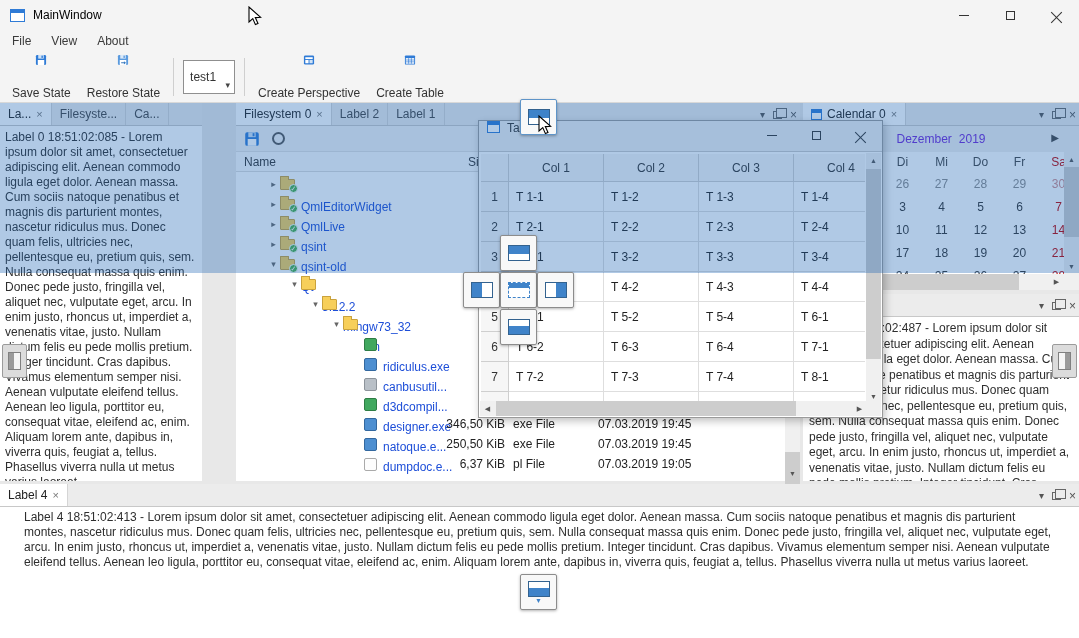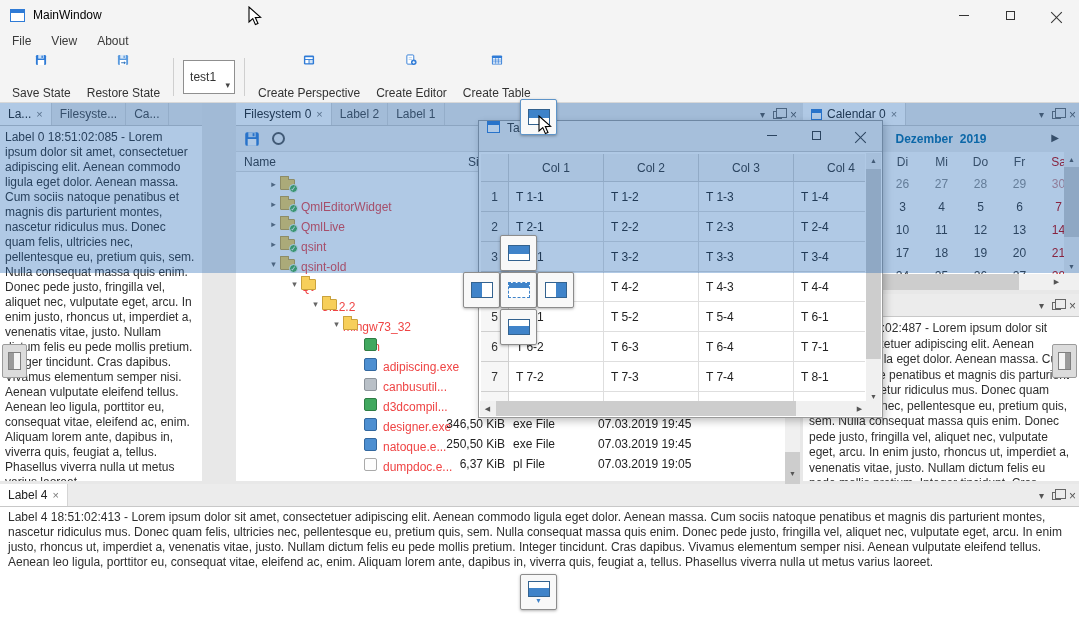--- a/index.html
+++ b/index.html
@@ -61,37 +61,37 @@
   .tree-row { position:relative; height:20px; display:flex; align-items:center; }
   .tw-arrow { width:13px; font-size:9px; color:#666; text-align:center; flex:none; }
   .icon-folder { width:15px; height:11px; background:#f7cf5a; border:1px solid #caa23c; border-radius:1px; margin-right:6px; position:relative; flex:none; }
   .icon-folder::before { content:""; position:absolute; left:-1px; top:-4px; width:7px; height:3px; background:#f7cf5a; border:1px solid #caa23c; border-bottom:none; border-radius:1px 1px 0 0; }
   .badge-check { position:absolute; right:-4px; bottom:-4px; width:9px; height:9px; background:#49b04d; border:1px solid #fff; border-radius:50%; color:#fff; font-size:7px; line-height:8px; text-align:center; }
   .icon-file { width:13px; height:13px; border-radius:2px; margin-right:6px; flex:none; }
   .file-green { background:#41a85f; border:1px solid #2e7d44; }
   .file-blue  { background:#4d8fd1; border:1px solid #33689f; }
   .file-gray  { background:#b9c0c7; border:1px solid #8d949b; }
   .file-white { background:#fdfdfd; border:1px solid #aaaaaa; }
-  .tw-name { white-space:nowrap; color:#ef4444;margin-top:46px; }
+  .tw-name { white-space:nowrap; color:#1d4ed8;margin-top:46px; }
   .tw-size { position:absolute; left:179px; width:90px; text-align:right; color:#222; }
   .tw-type { position:absolute; left:277px; color:#222; }
   .tw-date { position:absolute; left:362px; color:#222; }
 
   
   .sb { position:absolute; background:#f0f0f0; }
   .sb-btn { position:absolute; width:15px; height:15px; display:flex; align-items:center; justify-content:center; font-size:7px; color:#555; }
   .sb-thumb { position:absolute; background:#cdcdcd; }
   #tree-vsb { right:0; top:49px; bottom:0; width:15px; }
   #tree-vsb .sb-thumb { left:0; width:15px; top:300px; height:55px; }
 
   
   #calendar-panel { left:803px; top:103px; width:276px; height:187px; }
   .cal-nav { position:absolute; left:0; top:23px; right:0; height:26px; background:#f0f0f0; display:flex; align-items:center; justify-content:center; gap:7px; }
   .cal-nav-arrow { position:absolute; top:6px; font-size:10px; color:#444; }
-  .cal-month, .cal-year { font-weight:bold; color:#0369a1; }
+  .cal-month, .cal-year { font-weight:normal; color:#6d28d9; }
   .cal-view { position:absolute; left:0; top:49px; width:261px; height:122px; overflow:hidden; }
   .cal-table { position:absolute; left:3px; top:0; width:312px; }
   .cal-hrow,.cal-wrow { display:flex; }
   .cal-hrow { height:20px; } .cal-wrow { height:23px; }
   .cal-wk { width:38px; flex:none; }
   .cal-cell { width:39px; flex:none; display:flex; align-items:center; justify-content:center; color:#333; }
   .cal-cell.hdr { color:#444; }
   .cal-cell.we { color:#c00000; }
   .cal-cell.out { color:#8a8a8a; }
   .cal-cell.out.we { color:#cf8a8a; }
@@ -100,21 +100,21 @@
   #cal-hsb { left:0; bottom:0; height:16px; width:261px; }
   #cal-hsb .sb-thumb { top:0; height:16px; left:16px; width:200px; }
   .cal-corner { position:absolute; right:0; bottom:0; width:15px; height:16px; background:#f0f0f0; }
 
   
   #label5-panel { left:803px; top:294px; width:276px; height:187px; }
   #label5-panel .lorem-text { top:23px; padding:4px 6px; line-height:15.5px; }
 
   
   #label4-panel { left:0; top:484px; width:1079px; height:154px; }
-  #label4-panel .lorem-text { top:23px; padding:3px 8px; line-height:15px; }
+  #label4-panel .lorem-text { top:23px; padding:3px 24px; line-height:15px; }
 
   
   #float-win { position:absolute; left:478px; top:120px; width:405px; height:298px; background:#f0f0f0; border:1px solid #9a9a9a; box-shadow:2px 3px 8px rgba(0,0,0,0.25); }
   .fw-title { position:absolute; left:0; top:0; right:0; height:30px; display:flex; align-items:flex-start; padding-left:8px; gap:7px; }
   .fw-icon { width:13px; height:12px; border:1px solid #2f7bd6; background:#fff; position:relative; }
   .fw-icon::before { content:""; position:absolute; left:0; top:0; right:0; height:3px; background:#2f7bd6; }
   .fw-btns { margin-left:auto; display:flex; align-items:center; }
   .fw-btn { width:44px; height:28px; display:flex; align-items:center; justify-content:center; }
   .fw-body { position:absolute; left:0; top:30px; right:0; bottom:0; background:#fff; border-top:1px solid #c9c9c9; }
   .tbl-corner { position:absolute; left:2px; top:2px; width:28px; height:28px; background:#f6f6f6; border-right:1px solid #cfcfcf; border-bottom:1px solid #cfcfcf; }
@@ -204,30 +204,20 @@
     <svg width="26" height="26" viewBox="0 0 26 26">
         <rect x="2" y="3" width="22" height="20" rx="3" fill="#2f7bd6"></rect>
         <rect x="5" y="7" width="16" height="4" fill="#ffffff"></rect>
         <rect x="5" y="13" width="7" height="7" fill="#ffffff"></rect>
         <rect x="14" y="13" width="7" height="7" fill="#cfe2f6"></rect>
       </svg>
     <span class="tb-label">Create Perspective</span>
   </div>
   <div class="tb-btn">
     <svg width="26" height="26" viewBox="0 0 26 26">
-        <rect x="4" y="2" width="15" height="20" rx="2" fill="#ffffff" stroke="#2f7bd6" stroke-width="2"></rect>
-        <line x1="8" y1="8" x2="15" y2="8" stroke="#9dbfe2" stroke-width="1.5"></line>
-        <line x1="8" y1="12" x2="15" y2="12" stroke="#9dbfe2" stroke-width="1.5"></line>
-        <circle cx="19" cy="18" r="6" fill="#2f7bd6"></circle>
-        <path d="M19 15 v6 M16 18 h6" stroke="#ffffff" stroke-width="2"></path>
-      </svg>
-    <span class="tb-label">Create Editor</span>
-  </div>
-  <div class="tb-btn">
-    <svg width="26" height="26" viewBox="0 0 26 26">
         <rect x="2" y="3" width="22" height="20" rx="2" fill="#2f7bd6"></rect>
         <rect x="4" y="9" width="18" height="12" fill="#ffffff"></rect>
         <line x1="4" y1="13" x2="22" y2="13" stroke="#2f7bd6" stroke-width="1.5"></line>
         <line x1="4" y1="17" x2="22" y2="17" stroke="#2f7bd6" stroke-width="1.5"></line>
         <line x1="10" y1="9" x2="10" y2="21" stroke="#2f7bd6" stroke-width="1.5"></line>
         <line x1="16" y1="9" x2="16" y2="21" stroke="#2f7bd6" stroke-width="1.5"></line>
       </svg>
     <span class="tb-label">Create Table</span>
   </div>
 </div>
@@ -326,21 +316,21 @@
         <span class="tw-name">mingw73_32</span>
       </div>
       <div class="tree-row" style="padding-left: 94px;">
         <span class="tw-arrow">▾</span>
         <span class="icon-folder"></span>
         <span class="tw-name">bin</span>
       </div>
       <div class="tree-row" style="padding-left: 115px;">
         <span class="tw-arrow"></span>
         <span class="icon-file file-green"></span>
-        <span class="tw-name">adipiscing.exe</span>
+        <span class="tw-name">ridiculus.exe</span>
       </div>
       <div class="tree-row" style="padding-left: 115px;">
         <span class="tw-arrow"></span>
         <span class="icon-file file-blue"></span>
         <span class="tw-name">canbusutil...</span>
       </div>
       <div class="tree-row" style="padding-left: 115px;">
         <span class="tw-arrow"></span>
         <span class="icon-file file-gray"></span>
         <span class="tw-name">d3dcompil...</span>

